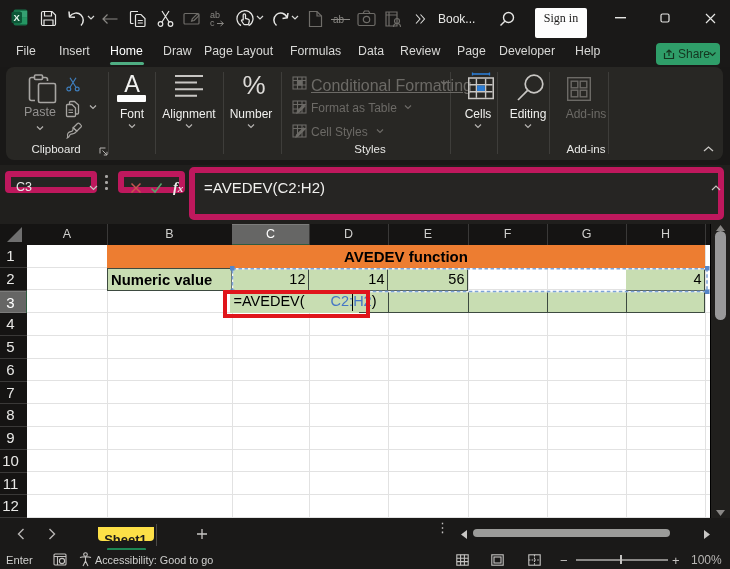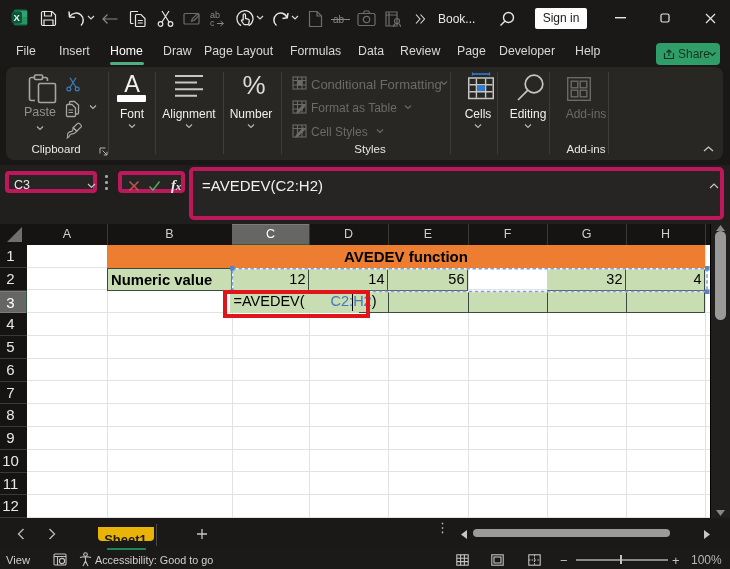--- a/index.html
+++ b/index.html
@@ -13,21 +13,21 @@
 #tabrow{left:0;top:38px;width:730px;height:29px;background:#1a1918;}
 .rtab{position:absolute;top:0;height:26px;line-height:26px;color:#d8d8d6;font-size:12.3px;}
 
 #ribbon{left:6px;top:67px;width:717px;height:93px;background:#282724;border-radius:8px;}
 .rsep{position:absolute;top:5px;height:82px;width:1px;background:#3e3d3a;}
 .glabel{position:absolute;top:76px;font-size:11.5px;color:#e8e8e6;transform:translateX(-50%);}
 .btnlabel{position:absolute;font-size:12px;color:#f0f0ee;transform:translateX(-50%);}
 .dim{color:#6c6a66;}
 
 #fbar{left:0;top:165px;width:730px;height:59px;background:#201f1d;}
-.fbox{position:absolute;background:#262523;border:4px solid #be185d;border-radius:4px;}
+.fbox{position:absolute;background:#262523;border:6px solid #be185d;border-radius:4px;}
 
 #grid{left:0;top:224px;width:710px;height:294px;background:#151413;}
 #colhdr{position:absolute;left:27px;top:0;width:683px;height:21px;background:#151413;}
 .chl{position:absolute;top:0;height:21px;line-height:21px;font-size:12.5px;color:#cfcfcd;transform:translateX(-50%);}
 #sheet{position:absolute;left:27px;top:21px;width:683px;height:273px;background:#fff;
   background-image:repeating-linear-gradient(to bottom,#fff 0px,#fff 21.75px,#e2e2e2 21.75px,#e2e2e2 22.75px);}
 .vline{position:absolute;top:21px;width:1px;height:273px;background:#e2e2e2;}
 .rowhdr{position:absolute;left:0;width:27px;height:22.75px;background:#151413;color:#e8e8e6;font-size:15px;border-bottom:1px solid #3a3938;text-align:center;padding-right:6px;line-height:22.75px;}
 .cell{position:absolute;font-size:14.5px;color:#000;line-height:22px;}
 
@@ -131,21 +131,21 @@
   <svg class="ticon" style="left:415px;top:14px" width="11" height="10" viewBox="0 0 11 10" fill="none" stroke="#dcdcda" stroke-width="1.1">
     <path d="M1 0.5 L5 5 L1 9.5 M5.5 0.5 L9.5 5 L5.5 9.5"></path>
   </svg>
   <div class="abs" style="left:438px;top:12px;font-size:12px;color:#e8e8e6;">Book...</div>
 
   <svg class="ticon" style="left:499px;top:11px" width="16" height="16" viewBox="0 0 16 16" fill="none" stroke="#e6e6e4" stroke-width="1.4">
     <circle cx="9.5" cy="6.5" r="5"></circle>
     <path d="M5.8 10.2 L1.5 14.5"></path>
   </svg>
 
-  <div class="abs" style="left:535px;top:8px;width:52px;height:21px;background:#fdfdfd;border-radius:2px;color:#1c1b1a;font-size:12px;text-align:center;line-height:21px;">Sign in</div>
+  <div class="abs" style="left:535px;top:8px;width:52px;height:30px;background:#fdfdfd;border-radius:2px;color:#1c1b1a;font-size:12px;text-align:center;line-height:21px;font-family:Liberation Serif, serif;">Sign in</div>
 
   <svg class="ticon" style="left:615px;top:17px" width="11" height="2" viewBox="0 0 11 2">
       <rect width="11" height="1.4" fill="#e6e6e4"></rect>
     </svg>
   <svg class="ticon" style="left:660px;top:13px" width="10" height="10" viewBox="0 0 10 10" fill="none" stroke="#e6e6e4" stroke-width="1.2">
       <rect x="1" y="1" width="8" height="8" rx="1.5"></rect>
     </svg>
   <svg class="ticon" style="left:705px;top:13px" width="11" height="11" viewBox="0 0 11 11" fill="none" stroke="#e6e6e4" stroke-width="1.2">
       <path d="M1 1 L10 10 M10 1 L1 10"></path>
     </svg>
@@ -239,21 +239,21 @@
   <div class="btnlabel" style="left:245px;top:40px;">Number</div>
   <svg class="abs" style="left:241px;top:57px" width="8" height="5" viewBox="0 0 8 5" fill="none" stroke="#b5b3b0" stroke-width="1.2">
       <path d="M1 0.5 L4 3.5 L7 0.5"></path>
     </svg>
 
   <svg class="abs" style="left:286px;top:9px" width="15" height="14" viewBox="0 0 15 14" fill="none" stroke="#6c6a66" stroke-width="1.1">
     <rect x="1" y="1" width="13" height="12"></rect>
       <path d="M1 4.5 H14 M1 9 H14 M5.5 1 V13 M10 1 V13"></path>
     <rect x="5.5" y="4.5" width="4.5" height="4.5" fill="#6c6a66"></rect>
   </svg>
-  <div class="abs dim" style="left:305px;top:10px;font-size:13px;">Conditional Formatting</div>
+  <div class="abs dim" style="left:305px;top:10px;font-size:16px;text-decoration:underline;">Conditional Formatting</div>
   <svg class="abs" style="left:434px;top:14px" width="8" height="5" viewBox="0 0 8 5" fill="none" stroke="#6c6a66" stroke-width="1.2">
       <path d="M1 0.5 L4 3.5 L7 0.5"></path>
     </svg>
   <svg class="abs" style="left:286px;top:33px" width="15" height="14" viewBox="0 0 15 14" fill="none" stroke="#6c6a66" stroke-width="1.1">
     <rect x="1" y="1" width="13" height="12"></rect>
       <path d="M1 4.5 H14 M5.5 1 V13 M10 1 V13 M1 9 H7"></path>
     <path d="M13 6 L7 12 L5 13 L5.5 11 L11.5 5 Z" fill="#6c6a66"></path>
   </svg>
   <div class="abs dim" style="left:305px;top:34px;font-size:12px;">Format as Table</div>
   <svg class="abs" style="left:398px;top:38px" width="8" height="5" viewBox="0 0 8 5" fill="none" stroke="#6c6a66" stroke-width="1.2">
@@ -381,21 +381,20 @@
   <div class="vline" style="left:547px;"></div>
   <div class="vline" style="left:626px;"></div>
   <div class="vline" style="left:705px;"></div>
 
   <div class="cell" style="left:107px;top:21px;width:598px;height:22.75px;background:#ED7D31;text-align:center;font-weight:bold;line-height:23px;font-size:15px;">AVEDEV function</div>
 
   <div class="cell" style="left:107px;top:43.75px;width:125px;height:22.75px;background:#c8ddb2;border:1px solid #3d4a40;font-weight:bold;padding-left:3px;font-size:14.8px;">Numeric value</div>
   <div class="cell" style="left:232px;top:43.75px;width:77px;height:22.75px;background:#c8ddb2;border-bottom:1px solid #3d4a40;border-right:1px solid #3d4a40;text-align:right;padding-right:2.5px;">12</div>
   <div class="cell" style="left:309px;top:43.75px;width:79px;height:22.75px;background:#c8ddb2;border-bottom:1px solid #3d4a40;border-right:1px solid #3d4a40;text-align:right;padding-right:2.5px;">14</div>
   <div class="cell" style="left:388px;top:43.75px;width:80px;height:22.75px;background:#c8ddb2;border-bottom:1px solid #3d4a40;border-right:1px solid #3d4a40;text-align:right;padding-right:2.5px;">56</div>
-  <div class="cell" style="left:547px;top:43.75px;width:79px;height:22.75px;background:#c8ddb2;border-bottom:1px solid #3d4a40;border-right:1px solid #3d4a40;text-align:right;padding-right:2.5px;">32</div>
   <div class="cell" style="left:626px;top:43.75px;width:79px;height:22.75px;background:#c8ddb2;border-bottom:1px solid #3d4a40;border-right:1px solid #3d4a40;text-align:right;padding-right:2.5px;">4</div>
 
   <div class="cell" style="left:232px;top:66.5px;width:473px;height:22.75px;background:#c8ddb2;border-bottom:1px solid #3d4a40;border-right:1px solid #3d4a40;"></div>
   <div class="abs" style="left:309px;top:66.5px;width:1px;height:22.75px;background:#3d4a40;"></div>
   <div class="abs" style="left:388px;top:66.5px;width:1px;height:22.75px;background:#3d4a40;"></div>
   <div class="abs" style="left:468px;top:66.5px;width:1px;height:22.75px;background:#3d4a40;"></div>
   <div class="abs" style="left:547px;top:66.5px;width:1px;height:22.75px;background:#3d4a40;"></div>
   <div class="abs" style="left:626px;top:66.5px;width:1px;height:22.75px;background:#3d4a40;"></div>
 
   <svg class="abs" style="left:228.5px;top:40.8px" width="482" height="30" viewBox="0 0 482 30">
@@ -421,39 +420,39 @@
       <path d="M4.5 6 L9 0 H0 Z" fill="#8a8886"></path>
     </svg>
 </div>
 <div class="abs" id="tabbar">
   <svg class="abs" style="left:17px;top:10px" width="8" height="12" viewBox="0 0 8 12" fill="none" stroke="#b8b6b4" stroke-width="1.4">
       <path d="M6.5 1 L1.5 6 L6.5 11"></path>
     </svg>
   <svg class="abs" style="left:48px;top:10px" width="8" height="12" viewBox="0 0 8 12" fill="none" stroke="#b8b6b4" stroke-width="1.4">
       <path d="M1.5 1 L6.5 6 L1.5 11"></path>
     </svg>
-  <div class="abs" style="left:97.5px;top:9px;width:56px;height:14px;background:#eab308;border-radius:0 0 4px 4px;">
+  <div class="abs" style="left:97.5px;top:9px;width:56px;height:14px;background:#fde047;border-radius:0 0 4px 4px;">
     <div class="abs" style="left:0;top:5px;width:56px;text-align:center;font-size:13px;color:#1c1b1a;font-weight:bold;">Sheet1</div>
     <div class="abs" style="left:9px;top:21px;width:39px;height:2.6px;background:#1d8653;border-radius:1px;"></div>
   </div>
   <div class="abs" style="left:156px;top:6px;width:1px;height:22px;background:#4a4846;"></div>
   <svg class="abs" style="left:196px;top:10px" width="12" height="12" viewBox="0 0 12 12" fill="none" stroke="#c8c6c4" stroke-width="1.3">
       <path d="M6 1 V11 M1 6 H11"></path>
     </svg>
   <div class="abs" style="left:436px;top:7px;width:6px;height:22px;color:#c4c2c0;font-size:13px;line-height:6.5px;">⋮</div>
   <svg class="abs" style="left:461px;top:12px" width="6" height="9" viewBox="0 0 6 9">
       <path d="M6 0 L0 4.5 L6 9 Z" fill="#c8c6c4"></path>
     </svg>
   <div class="abs" style="left:473px;top:11px;width:197px;height:8px;background:#9b9b99;border-radius:4px;"></div>
   <svg class="abs" style="left:704px;top:12px" width="6" height="9" viewBox="0 0 6 9">
       <path d="M0 0 L6 4.5 L0 9 Z" fill="#c8c6c4"></path>
     </svg>
 </div>
 <div class="abs" id="statusbar">
-  <div class="abs" style="left:6px;top:4px;">View</div>
+  <div class="abs" style="left:6px;top:4px;">Enter</div>
   <svg class="abs" style="left:53px;top:3px" width="14" height="13" viewBox="0 0 14 13" fill="none" stroke="#c4c2c0" stroke-width="1.1">
     <rect x="1" y="1" width="12" height="11" rx="1"></rect>
       <path d="M1 3.5 H13 M4.5 3.5 V12"></path>
     <circle cx="9" cy="8" r="2.6"></circle>
   </svg>
   <svg class="abs" style="left:79px;top:2px" width="13" height="15" viewBox="0 0 13 15" fill="none" stroke="#c4c2c0" stroke-width="1.1">
     <circle cx="6.5" cy="2.5" r="1.8"></circle>
     <path d="M1 5.5 C3 4.5 10 4.5 12 5.5 M6.5 5 V9 L4 14 M6.5 9 L9 14"></path>
   </svg>
   <div class="abs" style="left:95px;top:4px;font-size:10.8px;">Accessibility: Good to go</div>

